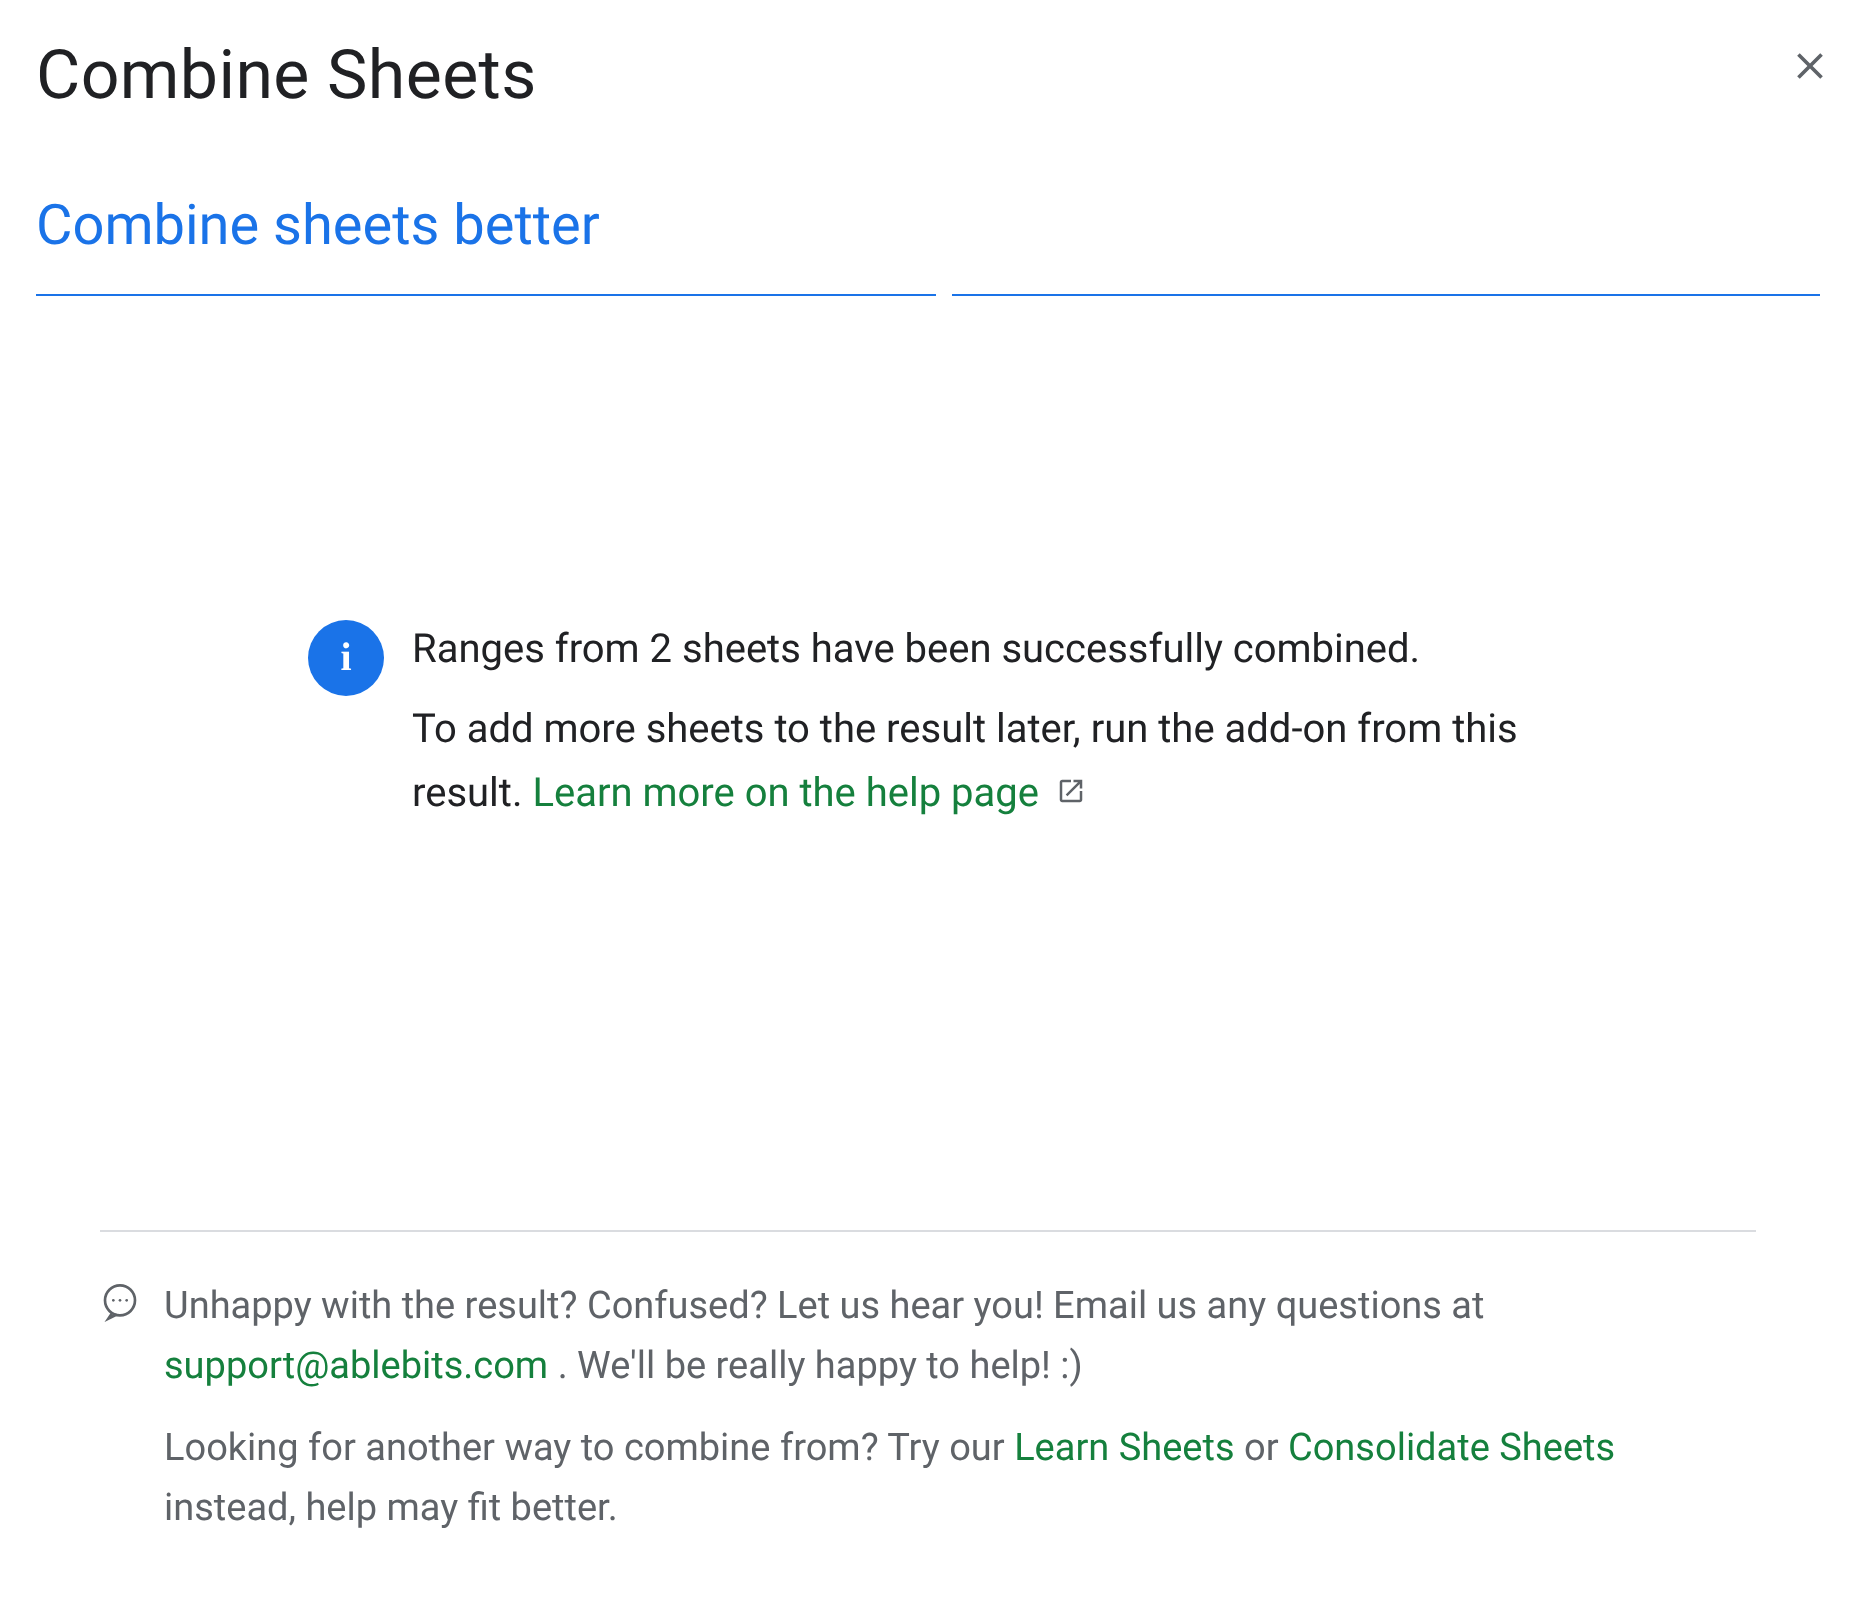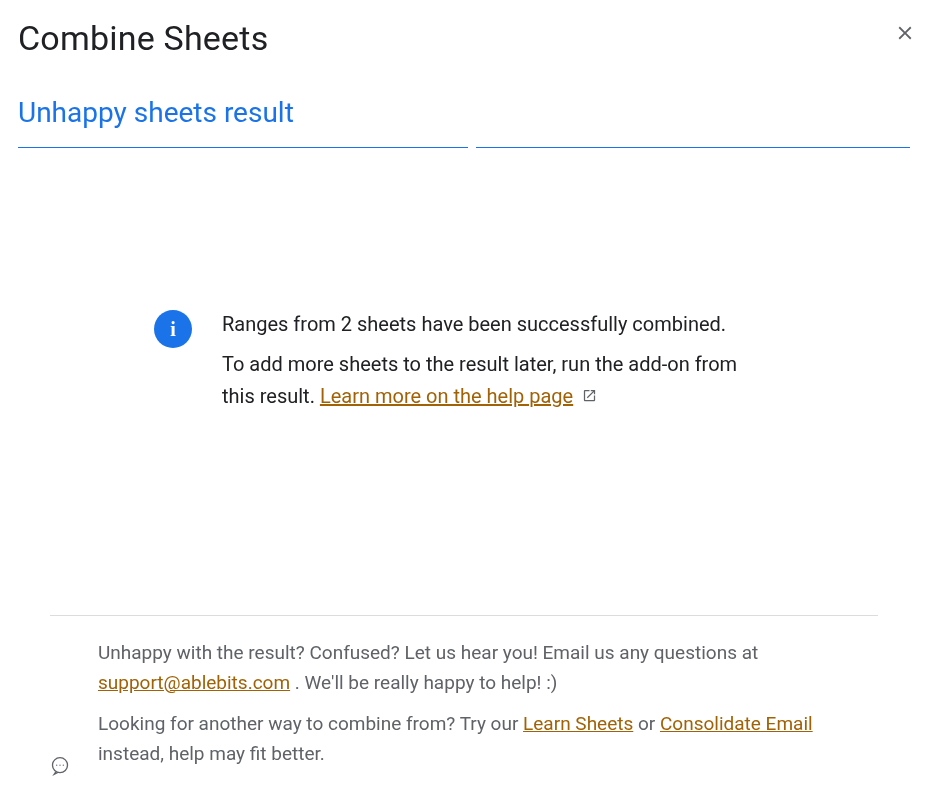--- a/index.html
+++ b/index.html
@@ -89,25 +89,23 @@
       font-weight: 600;
       font-family: Georgia, serif;
     }
     .info-text {
       font-size: 20px;
       color: #202124;
       line-height: 1.6;
     }
     .info-text p {
       margin-bottom: 8px;
-      margin-left: 16px;
     }
     .link {
-      color: #a16207;
-      text-decoration: underline;
+      color: #15803d;
       cursor: pointer;
     }
     .ext-icon {
       display: inline-block;
       vertical-align: baseline;
       margin-left: 4px;
       color: #5f6368;
     }
     .footer {
       position: absolute;
@@ -116,22 +114,22 @@
       right: 0;
       padding: 0 50px 24px 50px;
     }
     .divider {
       border: none;
       border-top: 1px solid #dadce0;
       margin-bottom: 22px;
     }
     .footer-row {
       display: flex;
-      align-items: flex-end;
-      gap: 28px;
+      align-items: flex-start;
+      gap: 12px;
     }
     .footer-icon {
       flex-shrink: 0;
       margin-top: 3px;
       color: #5f6368;
     }
     .footer-text {
       font-size: 19px;
       color: #5f6368;
       line-height: 1.55;
@@ -146,21 +144,21 @@
 <div class="header">
   <h1 class="title">Combine Sheets</h1>
   <button class="close-btn" aria-label="Close">
     <svg width="22" height="22" viewBox="0 0 24 24">
       <path d="M19 6.41L17.59 5 12 10.59 6.41 5 5 6.41 10.59 12 5 17.59 6.41 19 12 13.41 17.59 19 19 17.59 13.41 12z" fill="currentColor"></path>
     </svg>
   </button>
 </div>
 
 <div class="subtitle-wrap">
-  <div class="subtitle">Unhappy sheets result</div>
+  <div class="subtitle">Combine sheets better</div>
 </div>
 
 <div class="tabs-line">
   <div class="tab-line-left"></div>
   <div class="tab-line-gap"></div>
   <div class="tab-line-right"></div>
 </div>
 
 <div class="content">
   <div class="info-block">
@@ -191,17 +189,17 @@
         <circle cx="12" cy="11" r="0.8" fill="currentColor" stroke="none"></circle>
         <circle cx="16" cy="11" r="0.8" fill="currentColor" stroke="none"></circle>
         <path d="M7 19 L5 22 L10 19.5"></path>
       </svg>
     </span>
     <div class="footer-text">
       <p>
         <span>Unhappy with the result? Confused? Let us hear you! Email us any questions at </span><a class="link">support@ablebits.com</a><span> . We'll be really happy to help! :)</span>
       </p>
       <p>
-        <span>Looking for another way to combine from? Try our </span><a class="link">Learn Sheets</a><span> or </span><a class="link">Consolidate Email</a><span> instead, help may fit better.</span>
+        <span>Looking for another way to combine from? Try our </span><a class="link">Learn Sheets</a><span> or </span><a class="link">Consolidate Sheets</a><span> instead, help may fit better.</span>
       </p>
     </div>
   </div>
 </div>
 
 </body></html>

